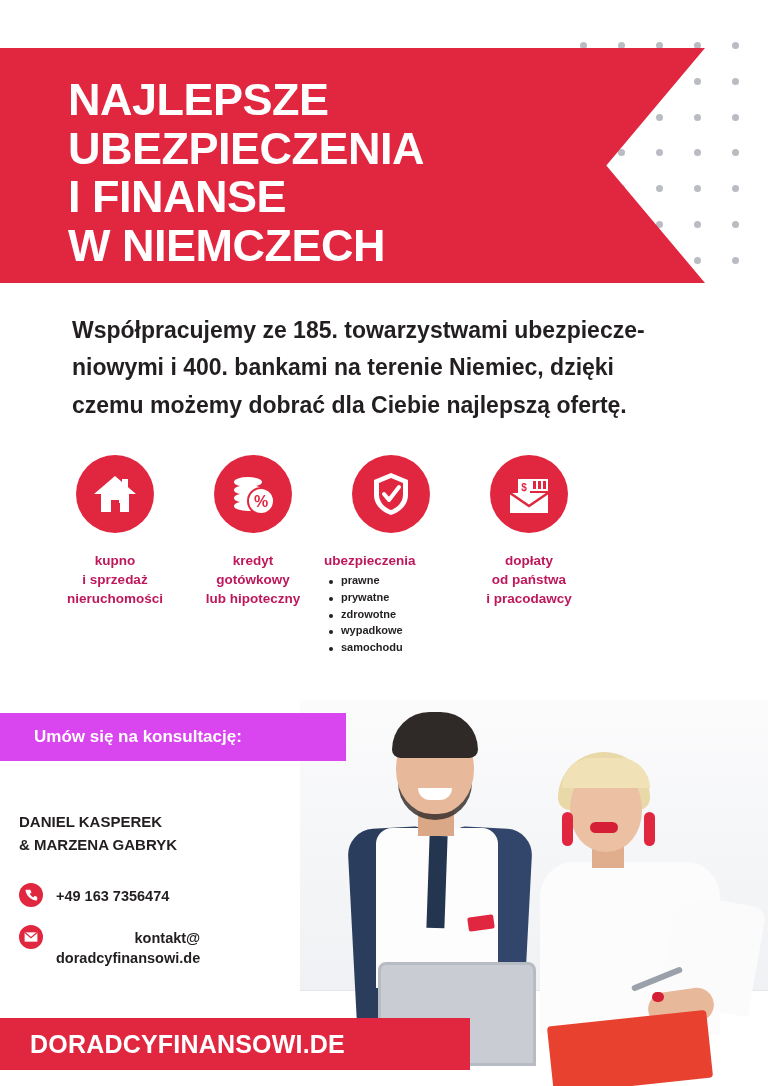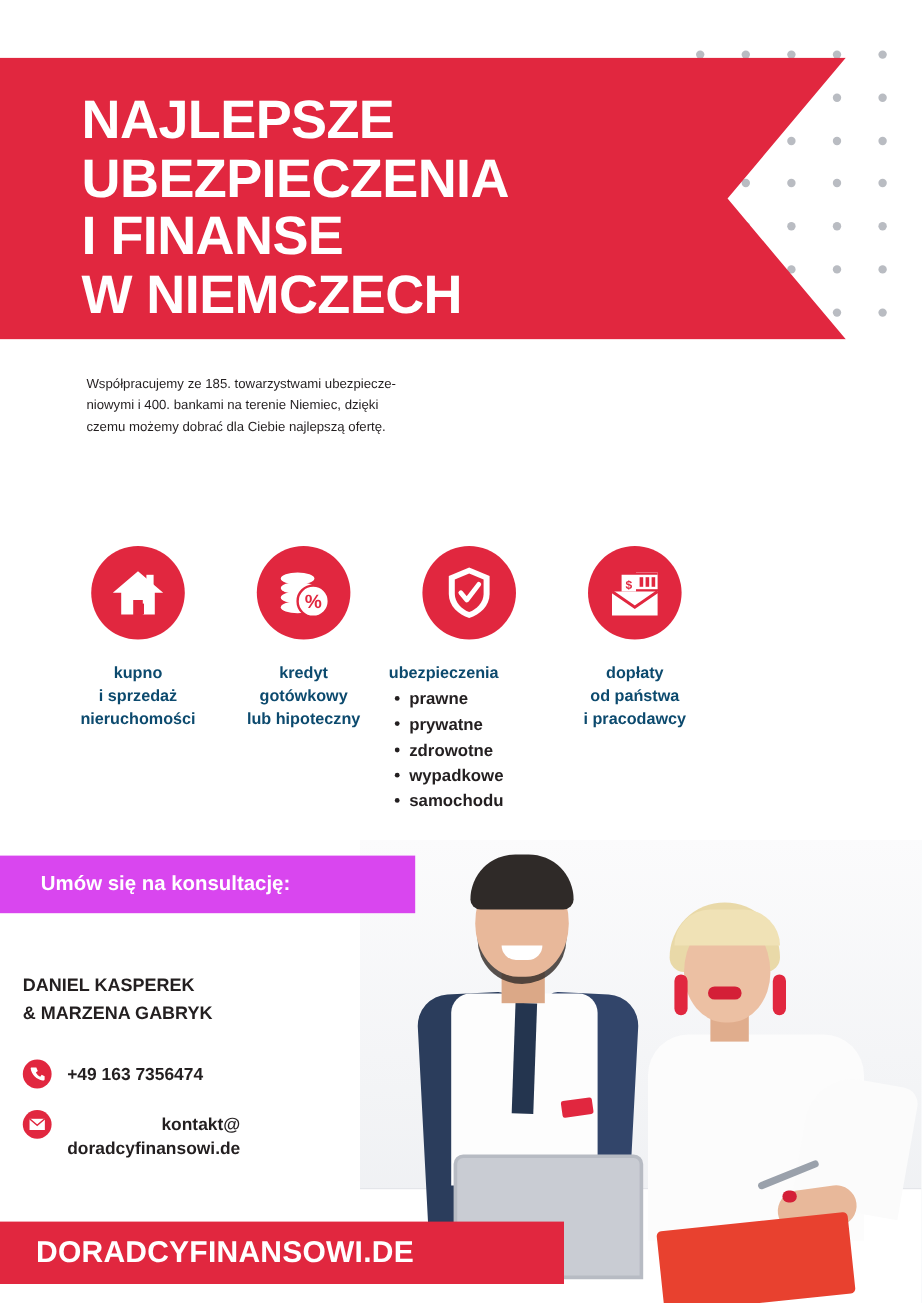--- a/index.html
+++ b/index.html
@@ -60,22 +60,22 @@
     text-transform: uppercase;
     white-space: pre-line;
   }
 
   
   .intro {
     position: absolute;
     top: 312px;
     left: 72px;
     width: 620px;
-    font-size: 11px;
-    font-weight: normal;
+    font-size: 23px;
+    font-weight: bold;
     line-height: 1.62;
     color: #231f20;
     white-space: pre-line;
   }
 
   
   .features {
     position: absolute;
     top: 455px;
     left: 46px;
@@ -89,32 +89,32 @@
     border-radius: 50%;
     background: #e1273f;
     margin: 0 auto 18px auto;
     display: flex; align-items: center; justify-content: center;
   }
   .circle svg { display: block; }
   .feature .cap {
     font-size: 13.5px;
     font-weight: bold;
     line-height: 1.42;
-    color: #0c4a6e;
+    color: #be185d;
     white-space: pre-line;
   }
   .feature .cap.left { text-align: left; padding-left: 2px; }
   .feature ul {
     list-style: none;
     text-align: left;
     margin-top: 2px;
     padding-left: 6px;
   }
   .feature ul li {
-    font-size: 14px;
+    font-size: 11px;
     font-weight: bold;
     color: #231f20;
     line-height: 1.52;
     position: relative;
     padding-left: 13px;
   }
   .feature ul li:before {
     content: "";
     position: absolute;
     left: 1px; top: 8px;

